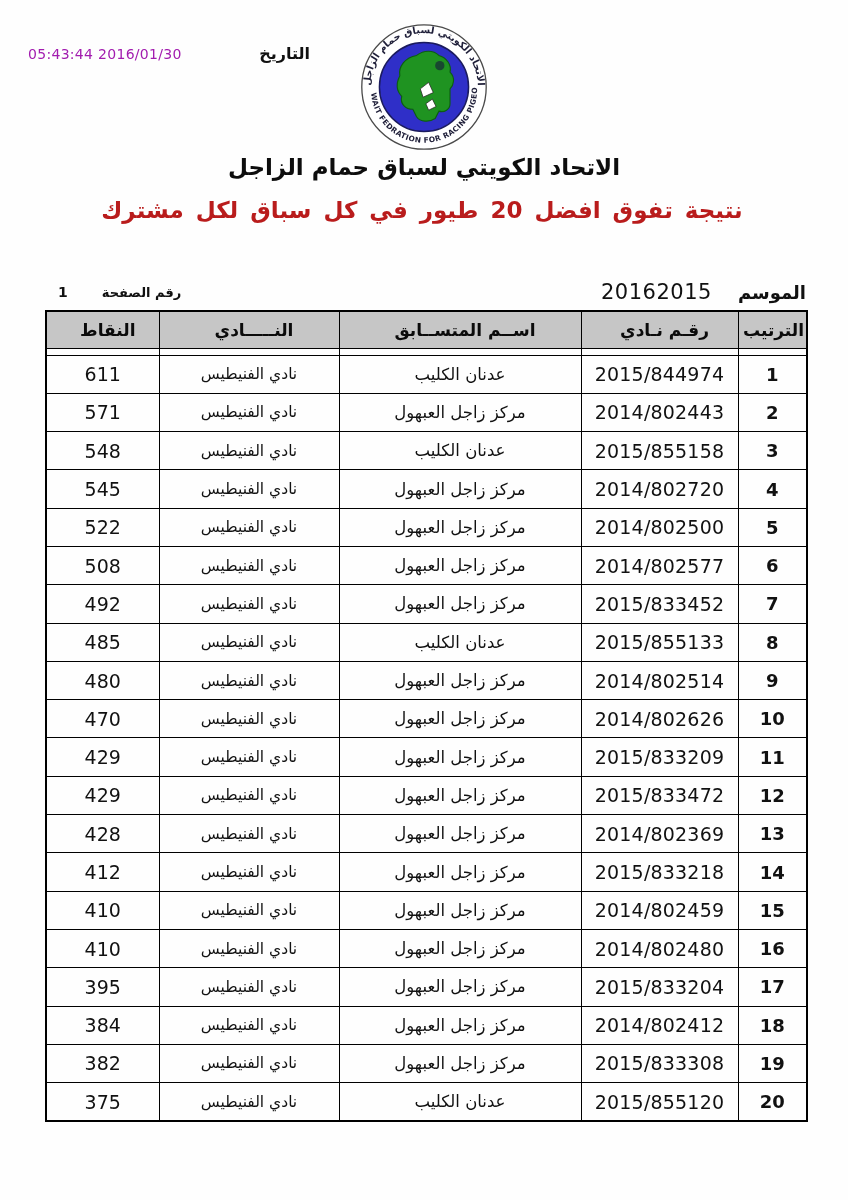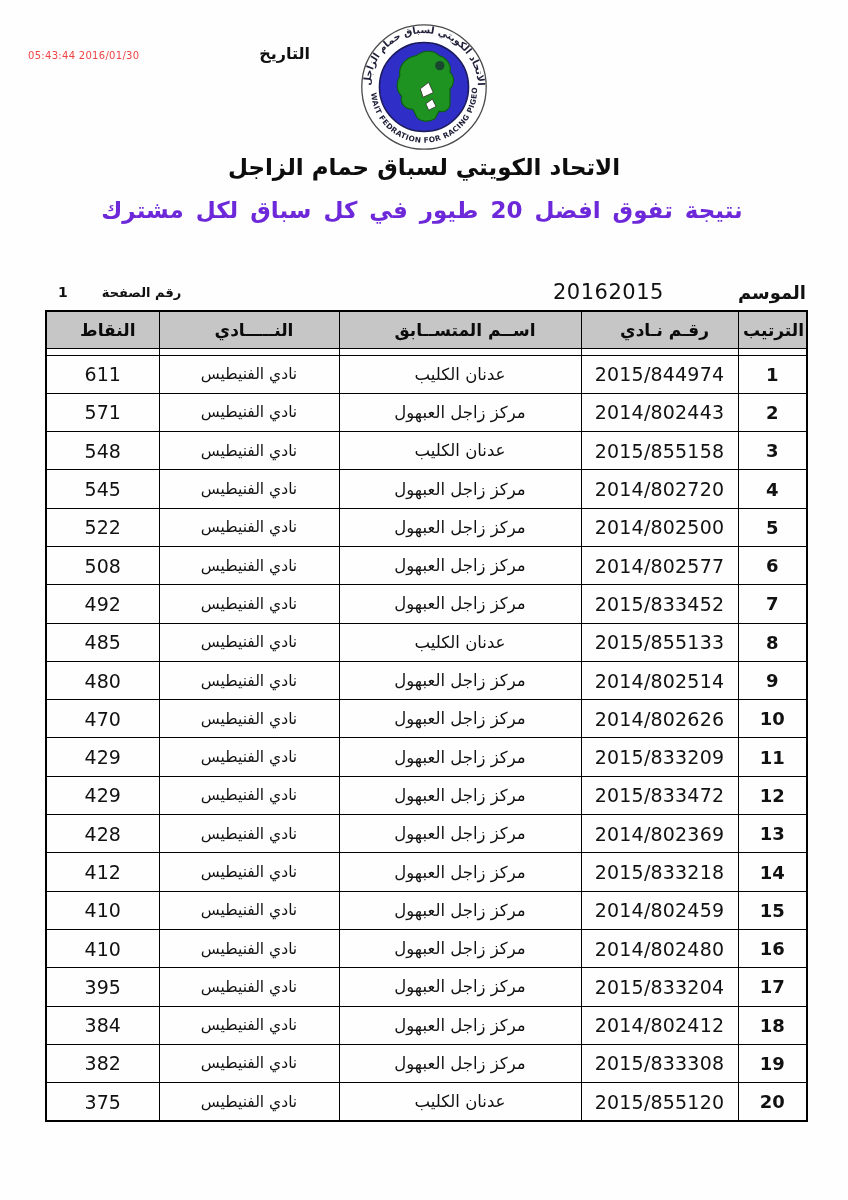--- a/index.html
+++ b/index.html
@@ -7,37 +7,37 @@
     width:848px;height:1200px;background:#fdfdfd;
     font-family:"DejaVu Sans",sans-serif;color:#111;direction:rtl;
   }
   .page{position:relative;width:848px;height:1200px;background:#fefefe;overflow:hidden;}
 
   
   .date-line{
     position:absolute;top:44px;left:28px;width:282px;
     display:flex;justify-content:space-between;align-items:baseline;direction:ltr;
   }
-  .date-value{font-size:10px;letter-spacing:.3px;color:#ef4444;}
+  .date-value{font-size:14px;letter-spacing:.3px;color:#a21caf;}
   .date-label{font-size:16px;font-weight:bold;color:#101010;}
 
   
   .logo{position:absolute;top:22px;left:359px;width:130px;height:130px;}
 
   
   .title-1{position:absolute;top:154px;right:0;left:0;text-align:center;
     font-size:23px;font-weight:bold;color:#0d0d0d;}
   .title-2{position:absolute;top:197px;right:4px;left:0;text-align:center;
-    font-size:23px;font-weight:bold;color:#6d28d9;word-spacing:4px;}
+    font-size:23px;font-weight:bold;color:#b91c1c;word-spacing:4px;}
   .title-3{position:absolute;top:247px;right:0;left:0;text-align:center;
     font-size:18px;font-weight:bold;color:#0d0d0d;}
 
   
   .season-line{position:absolute;top:280px;right:42px;display:flex;gap:26px;align-items:baseline;}
-  .season-label{font-size:18px;font-weight:bold;margin-left:48px;}
+  .season-label{font-size:18px;font-weight:bold;}
   .season-value{font-size:21px;font-weight:normal;letter-spacing:.5px;}
   .pageno-line{position:absolute;top:284px;left:58px;display:flex;gap:34px;align-items:baseline;}
   .pageno-label{font-size:13px;font-weight:bold;}
   .pageno-value{font-size:14px;font-weight:bold;}
 
   
   table.results{
     position:absolute;top:310px;left:45px;width:761px;
     border-collapse:collapse;table-layout:fixed;
     border:2px solid #000;

